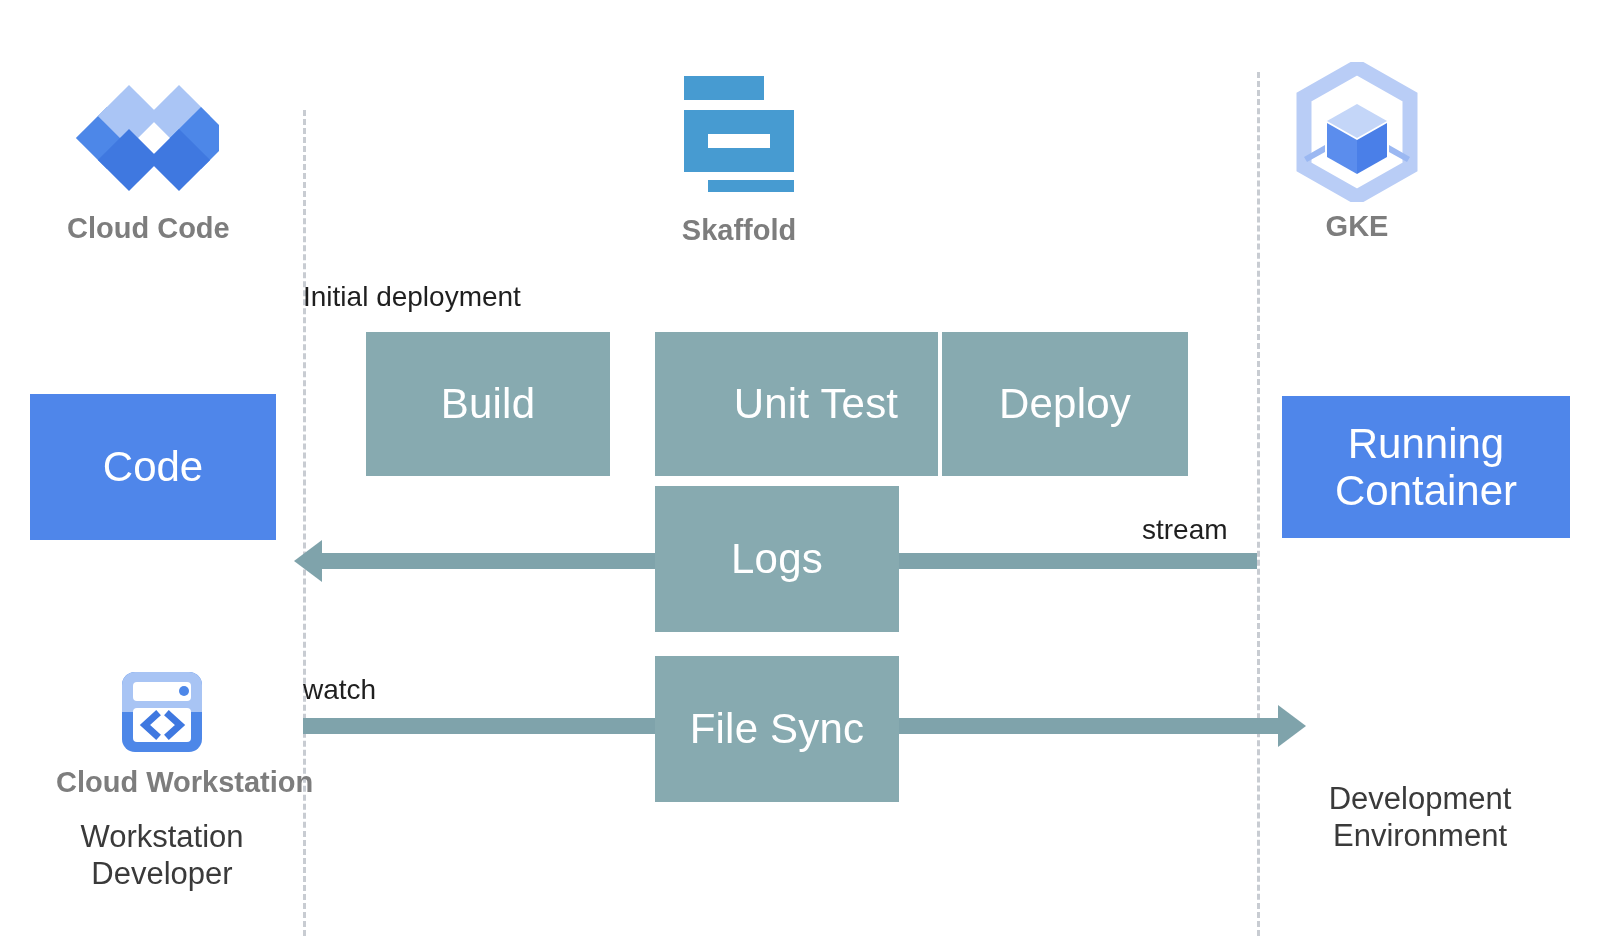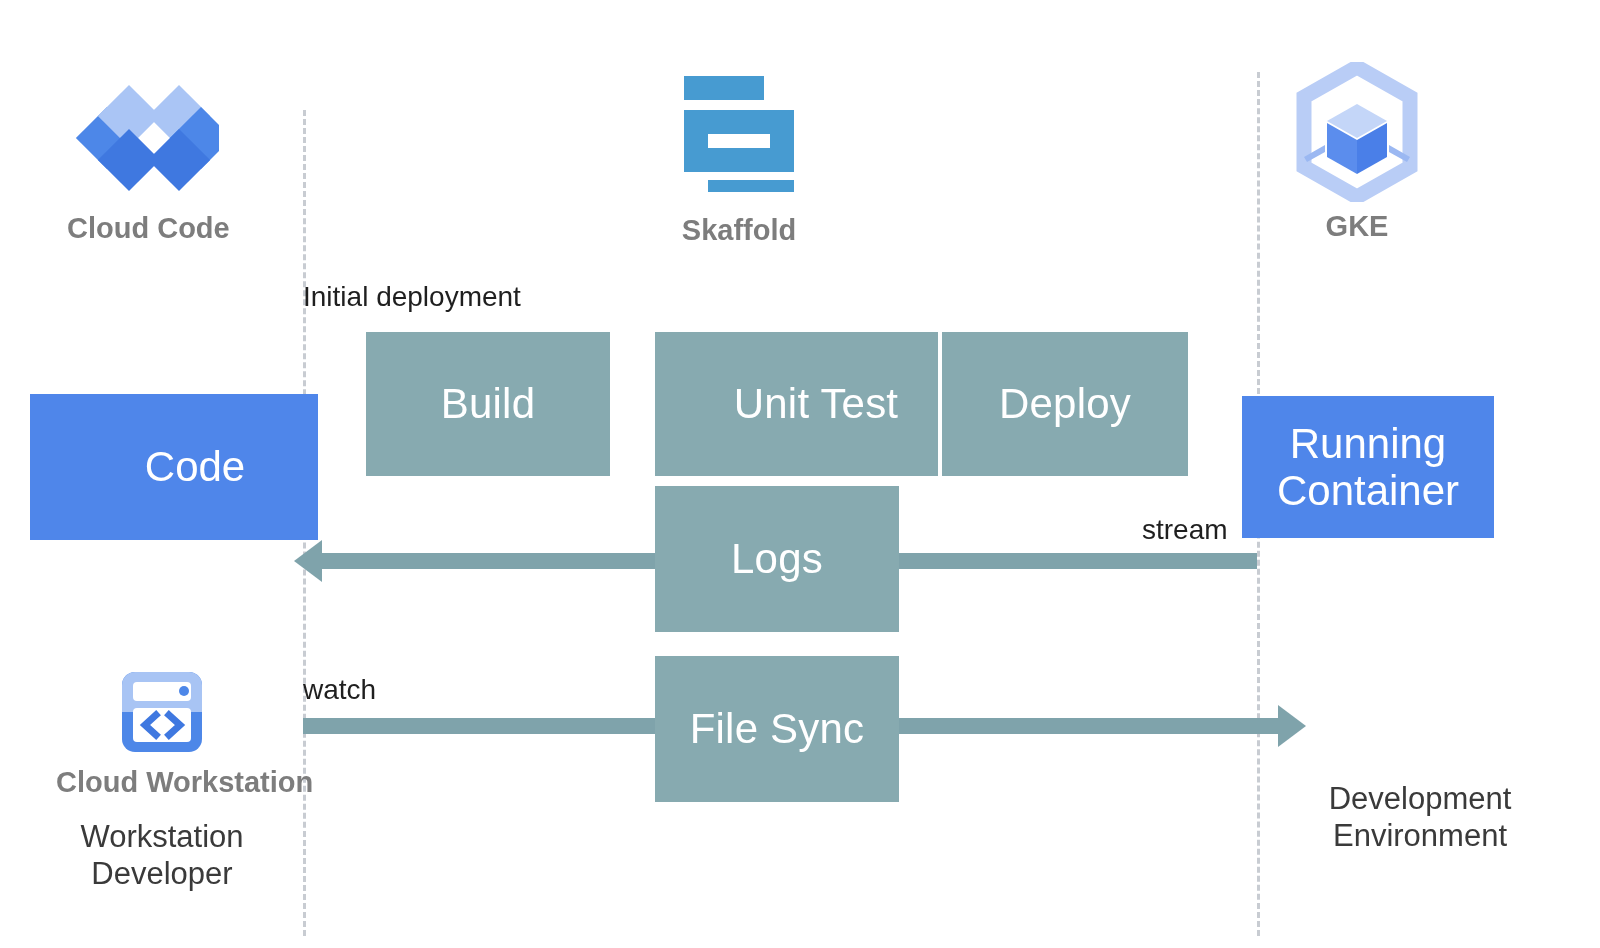--- a/index.html
+++ b/index.html
@@ -152,29 +152,29 @@
         <path d="M92 61 L92 95 L62 112 L62 78 Z" fill="#4a7fe8"></path>
         <path d="M9 95 L30 83 L30 90 L12 100 Z" fill="#9bb8f2"></path>
         <path d="M115 95 L94 83 L94 90 L112 100 Z" fill="#9bb8f2"></path>
       </svg>
     </div>
     <div class="logo-caption" style="margin-top:8px;">GKE</div>
   </div>
 
   <div class="abs flow-label" style="left:303px; top:281px;">Initial deployment</div>
 
-  <div class="abs blue-box" style="left:30px; top:394px; width:246px; height:146px;padding-left:42px;">Code</div>
+  <div class="abs blue-box" style="left:30px; top:394px; width:246px; height:146px;">Code</div>
 
   <div class="abs proc-box" style="left:366px; top:332px; width:244px; height:144px;">Build</div>
 
   <div class="abs proc-box" style="left:655px; top:332px; width:244px; height:144px;padding-left:39px;">Unit Test</div>
 
   <div class="abs proc-box" style="left:942px; top:332px; width:246px; height:144px;">Deploy</div>
 
-  <div class="abs blue-box" style="left:1242px; top:396px; width:252px; height:142px; flex-direction:column;">
+  <div class="abs blue-box" style="left:1282px; top:396px; width:288px; height:142px; flex-direction:column;">
     <span>Running</span>
     <span>Container</span>
   </div>
 
   <div class="abs flow-label" style="left:1142px; top:514px;">stream</div>
 
   <div class="abs arrowhead left" style="left:294px; top:540px;"></div>
   <div class="abs arrow-shaft" style="left:321px; top:553px; width:936px;"></div>
 
   <div class="abs proc-box" style="left:655px; top:486px; width:244px; height:146px;">Logs</div>

